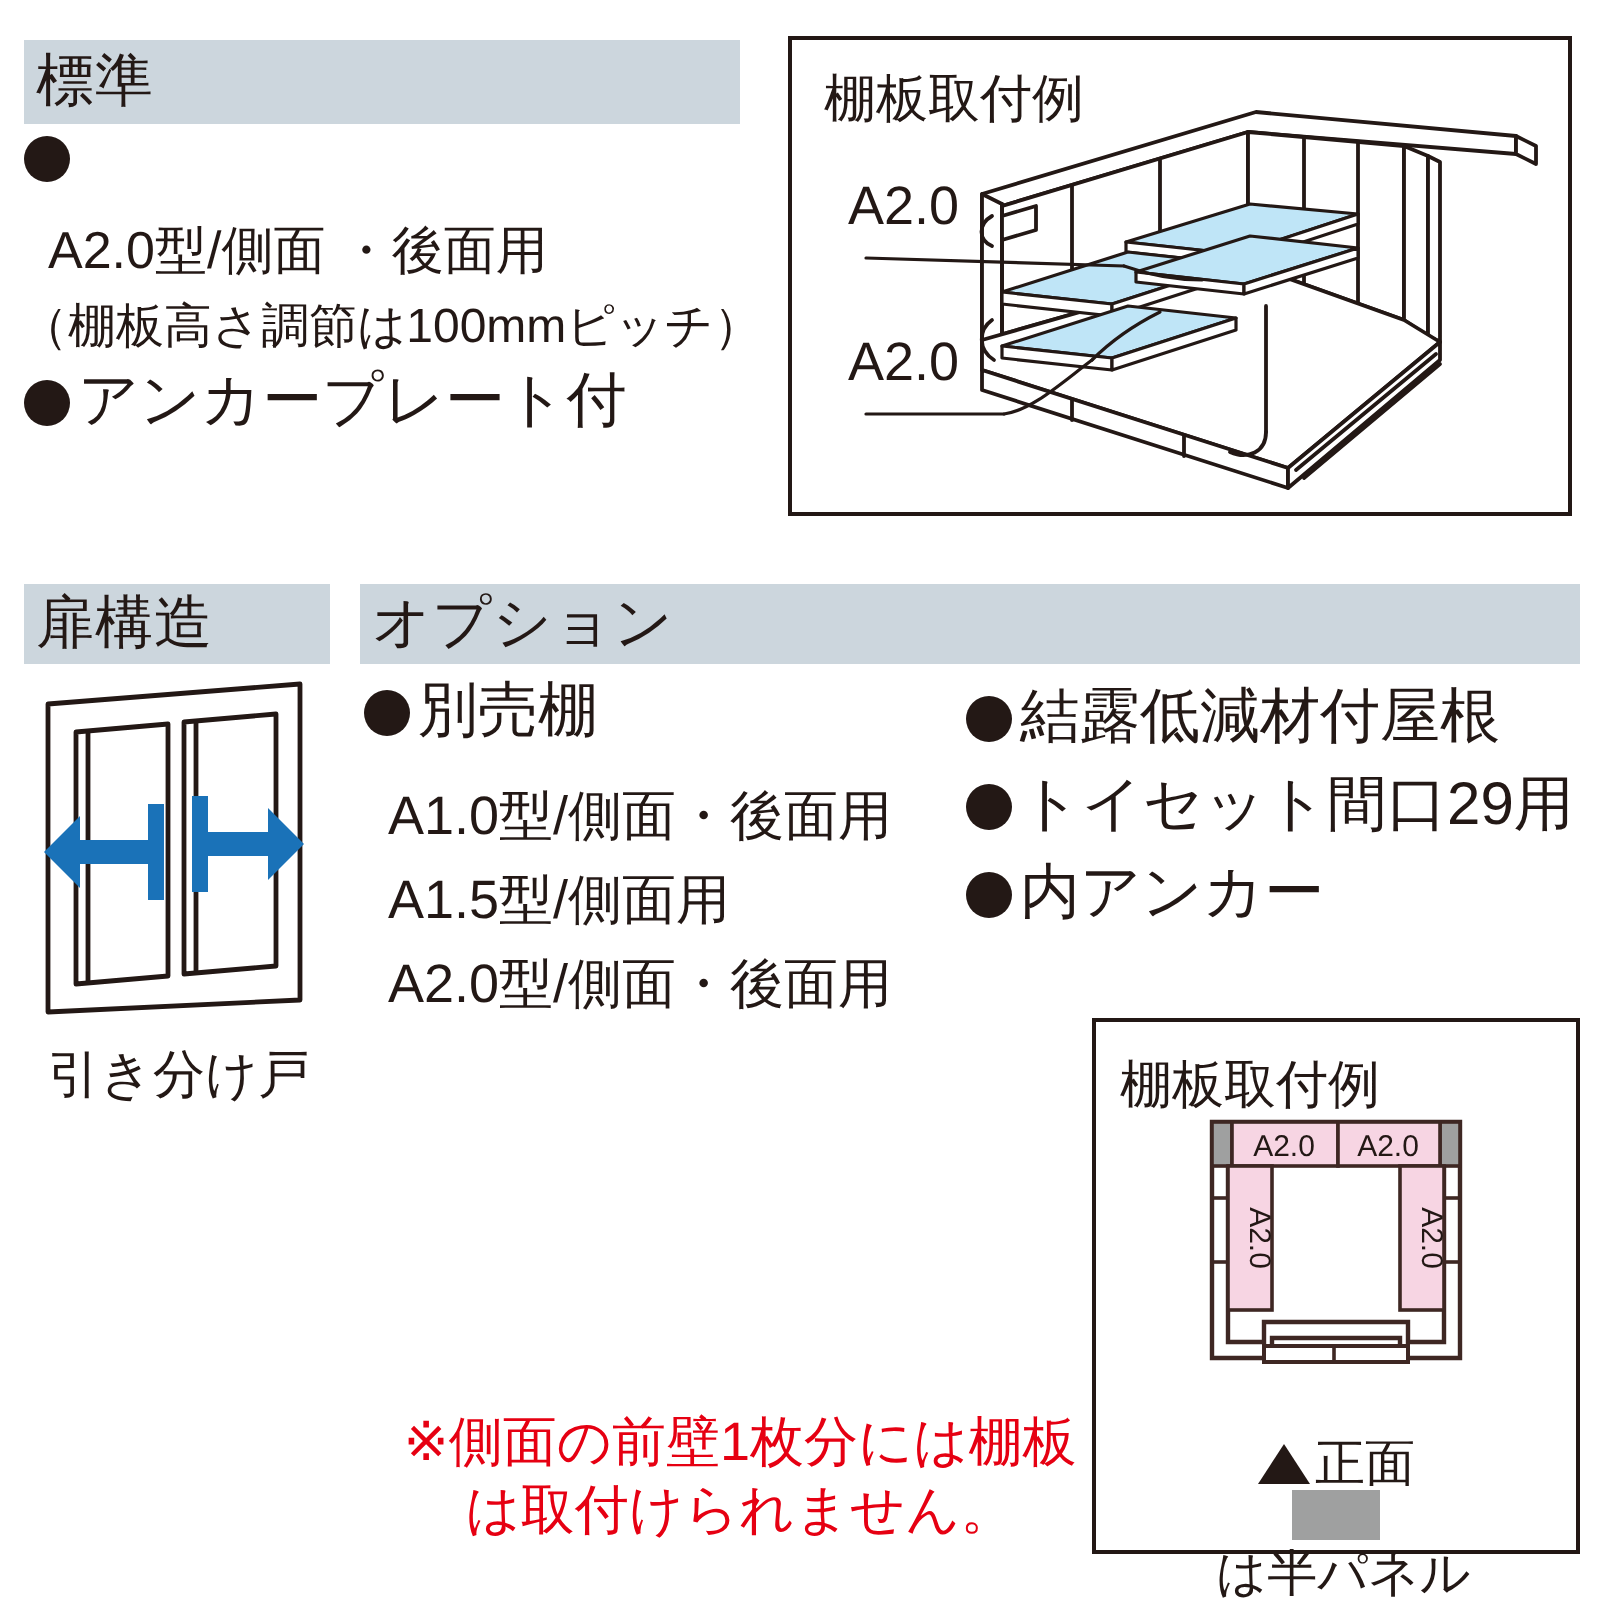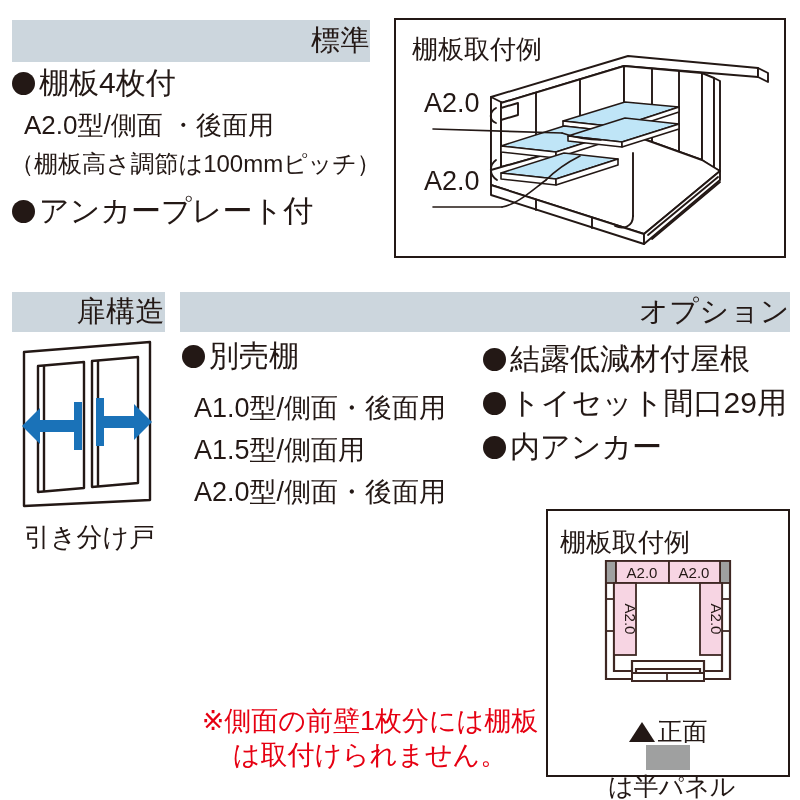--- a/index.html
+++ b/index.html
@@ -16,21 +16,20 @@
 
   
   .hdr-bar{
     background:#ccd6dd;
     display:flex;align-items:center;
     font-size:29px;
     letter-spacing:0.5px;
     color:#231815;
     padding-left:6px;
     box-sizing:border-box;
-    justify-content:flex-end;
   }
 
   
   .bullet-line{
     display:flex;align-items:center;
     font-size:30px;
     color:#231815;
     white-space:nowrap;
     line-height:1;
   }
@@ -95,32 +94,31 @@
 </style>
 </head>
 <body>
 
 <div class="abs hdr-bar" style="left:12px;top:20px;width:358px;height:42px;">
   <span>標準</span>
 </div>
 
 <div class="abs bullet-line" style="left:12px;top:68px;">
   <span class="dot"></span>
-  <span>棚板4枚付</span>
 </div>
 
 <div class="abs sub-line" style="left:24px;top:112px;">
   <span>A2.0型/側面 ・後面用</span>
 </div>
 
 <div class="abs paren-line" style="left:10px;top:152px;">
   <span>（棚板高さ調節は100mmピッチ）</span>
 </div>
 
-<div class="abs bullet-line" style="left:12px;top:196px;text-align:center;">
+<div class="abs bullet-line" style="left:12px;top:186px;text-align:center;">
   <span class="dot"></span>
   <span>アンカープレート付</span>
 </div>
 
 <div class="abs panel" style="left:394px;top:18px;width:392px;height:240px;"></div>
 
 <div class="panel-title" style="left:412px;top:32px;">
   <span>棚板取付例</span>
 </div>
 

